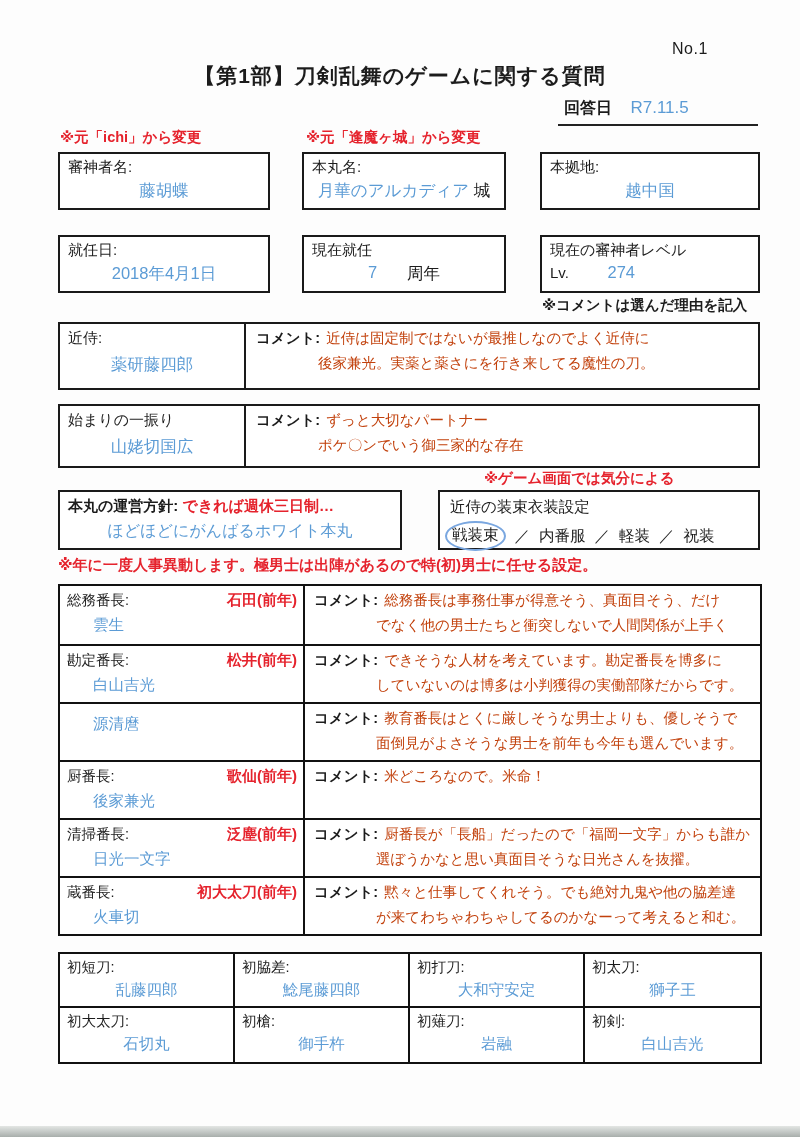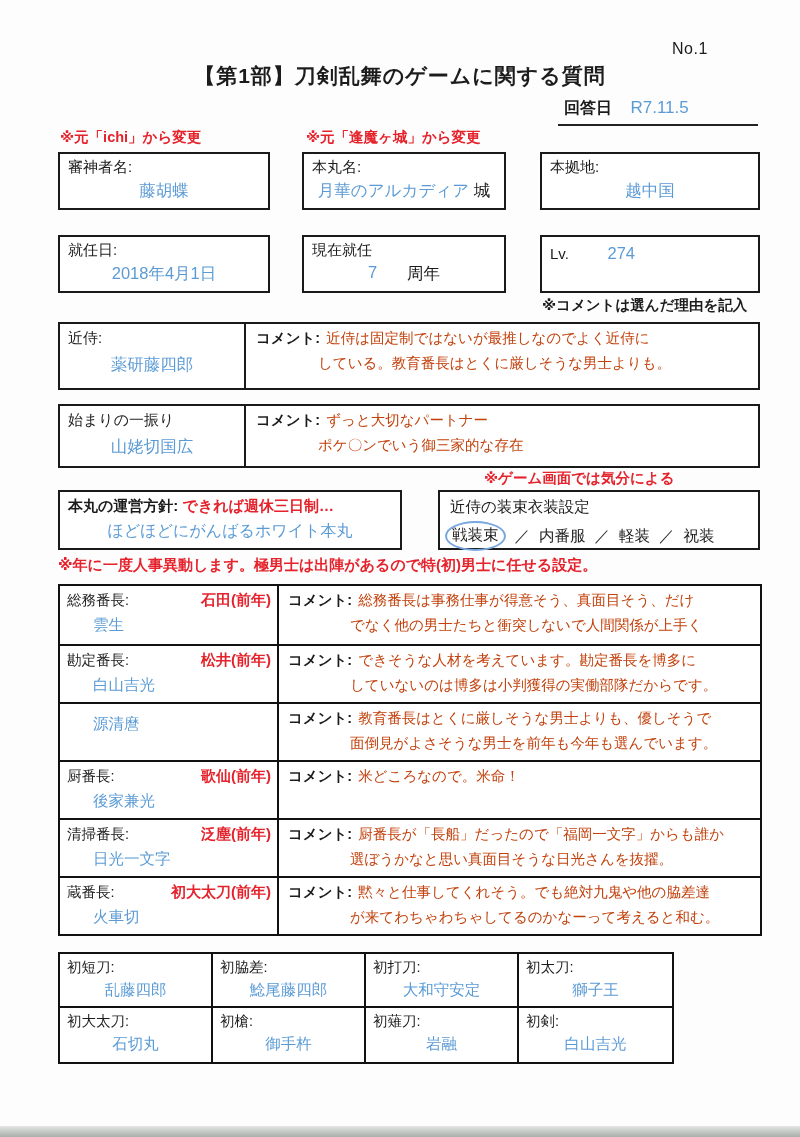--- a/index.html
+++ b/index.html
@@ -80,29 +80,29 @@
     display:inline-block;
     border:2.5px solid #7aa7e0;
     border-radius:50%;
     padding:2px 5px 3px 5px;
     margin-left:-5px;
   }
 
   .btable { top:584px; left:58px; width:704px; border:2px solid #111; background:#fff; }
   .brow { display:flex; height:58px; border-top:2px solid #111; }
   .brow:first-child { border-top:none; }
-  .brow .bl { width:219px; border-right:2px solid #111; padding:5px 6px 0 7px; }
+  .brow .bl { width:245px; border-right:2px solid #111; padding:5px 6px 0 7px; }
   .brow .br { flex:1; padding:5px 8px 0 9px; }
   .bl-line1 { display:flex; justify-content:space-between; font-size:14.5px; }
   .bl-line1 .role { white-space:nowrap; }
   .bl-line1 .prev { white-space:nowrap; font-size:15px; }
   .bl-name { font-size:15.5px; margin-top:5px; padding-left:26px; }
 
   .fgrid {
-    top:952px; left:58px; width:616px;
+    top:952px; left:58px; width:704px;
     border:2px solid #111; background:#fff;
     display:grid;
     grid-template-columns:repeat(4, 1fr);
   }
   .fcell { height:54px; border-right:2px solid #111; border-bottom:2px solid #111; padding:4px 7px; }
   .fcell:nth-child(4n) { border-right:none; }
   .fcell:nth-child(n+5) { border-bottom:none; }
   .fcell .lbl { font-size:14.5px; }
   .fcell .val { text-align:center; font-size:15.5px; margin-top:3px; }
 
@@ -145,38 +145,39 @@
     <div class="val-line blue">2018年4月1日</div>
   </div>
   <div class="abs pbox row2 b2">
     <div class="lbl">現在就任</div>
     <div class="val-line tenure-line">
       <span class="blue">7</span>
       <span>周年</span>
     </div>
   </div>
   <div class="abs pbox row2 b3">
+    <div class="lbl">現在の審神者レベル</div>
     <div class="val-line level-line">
       <span class="lv">Lv.</span>
       <span class="val blue">274</span>
     </div>
   </div>
 
   <div class="abs note-comment-black">※コメントは選んだ理由を記入</div>
 
   <div class="abs ctable kinji-tbl">
     <div class="left-cell">
       <div class="lbl">近侍:</div>
       <div class="name blue">薬研藤四郎</div>
     </div>
     <div class="right-cell">
       <div class="cmt-line1">
         <span class="clbl">コメント:</span><span class="blue-lt">近侍は固定制ではないが最推しなのでよく近侍に</span>
       </div>
-      <div class="cmt-line2 blue-lt">している。教育番長はとくに厳しそうな男士よりも。</div>
+      <div class="cmt-line2 blue-lt">後家兼光。実薬と薬さにを行き来してる魔性の刀。</div>
     </div>
   </div>
 
   <div class="abs ctable hajimari-tbl">
     <div class="left-cell">
       <div class="lbl">始まりの一振り</div>
       <div class="name blue">山姥切国広</div>
     </div>
     <div class="right-cell">
       <div class="cmt-line1">

